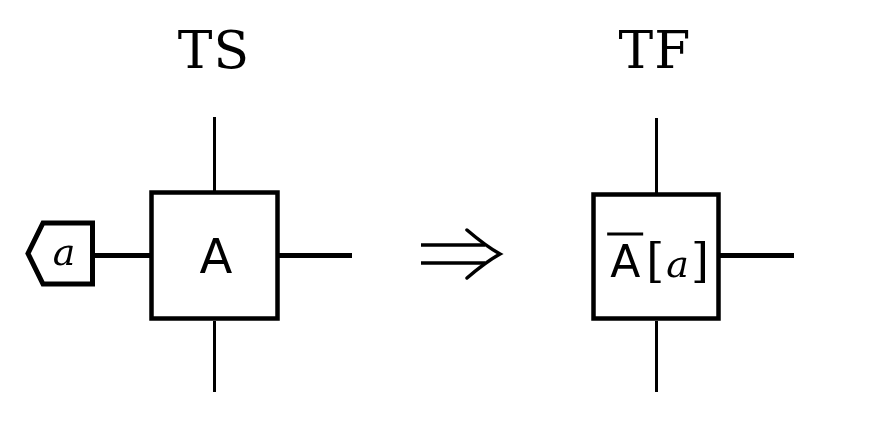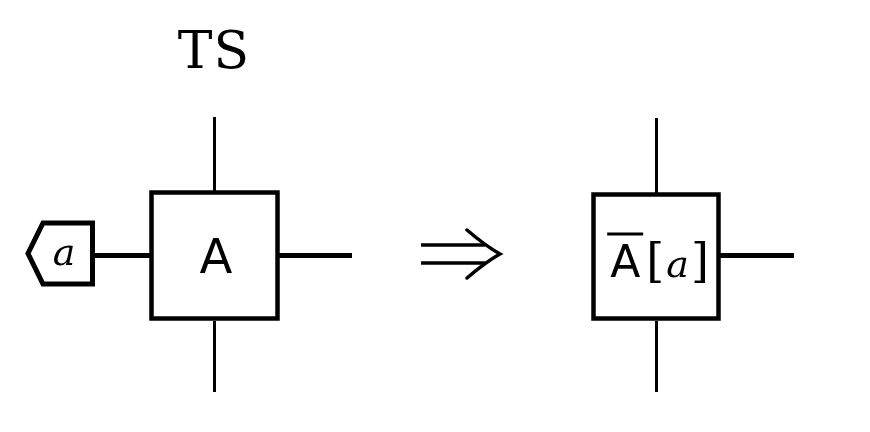--- a/index.html
+++ b/index.html
@@ -93,20 +93,21 @@
     </g>
 
     <line x1="656.5" y1="118" x2="656.5" y2="194" stroke="#000" stroke-width="3"></line>
     <line x1="656.5" y1="321" x2="656.5" y2="392" stroke="#000" stroke-width="3"></line>
     <line x1="719" y1="255.5" x2="794" y2="255.5" stroke="#000" stroke-width="5"></line>
     <rect x="593.5" y="194.5" width="125" height="124" fill="#ffffff" stroke="#000" stroke-width="4.5"></rect>
   </svg>
 
   <div class="txt diagram-title title-ts">TS</div>
 
+  <div class="txt diagram-title title-tf">TF</div>
 
   <div class="txt box-a-label">A</div>
 
   <div class="txt tag-a-label">a</div>
 
   <div class="txt composite-label">
     <span class="base">A</span>
     <span class="bracket open-bracket">[</span>
     <span class="arg">a</span>
     <span class="bracket">]</span>

